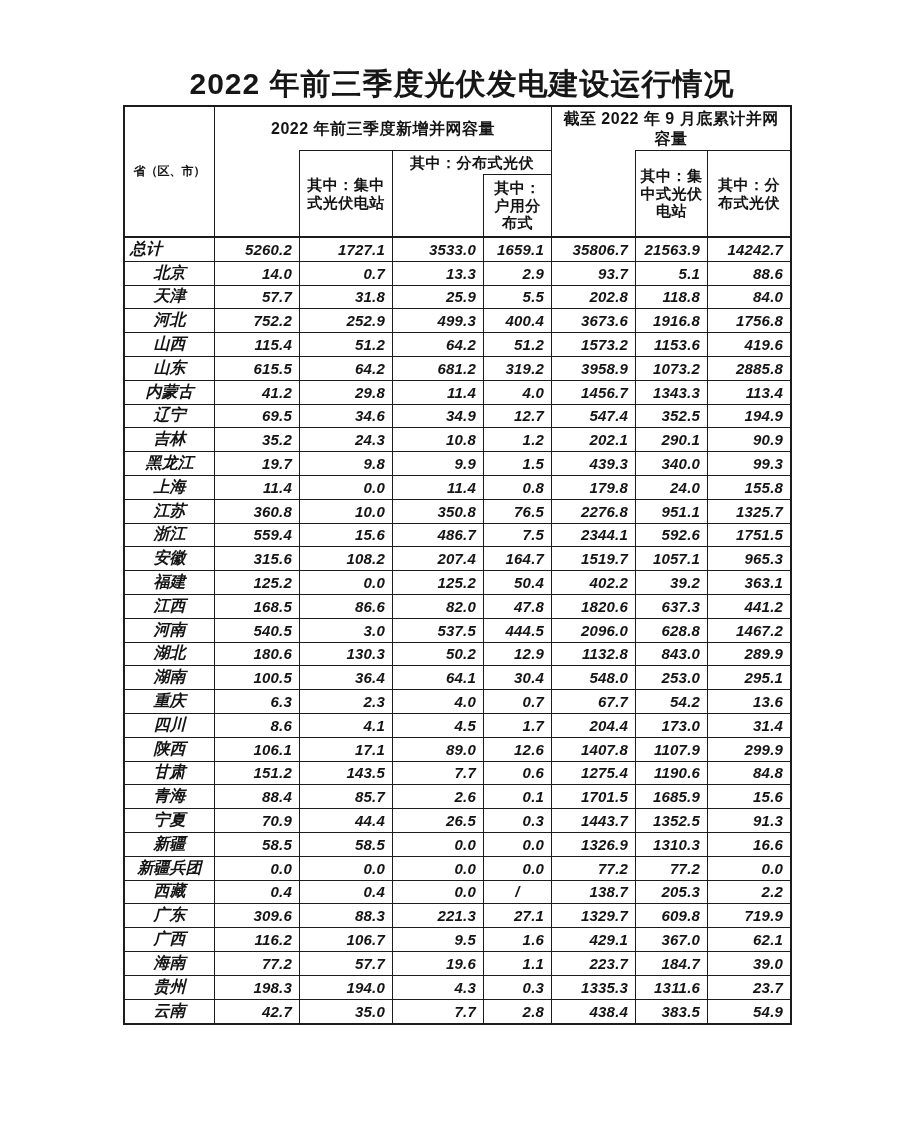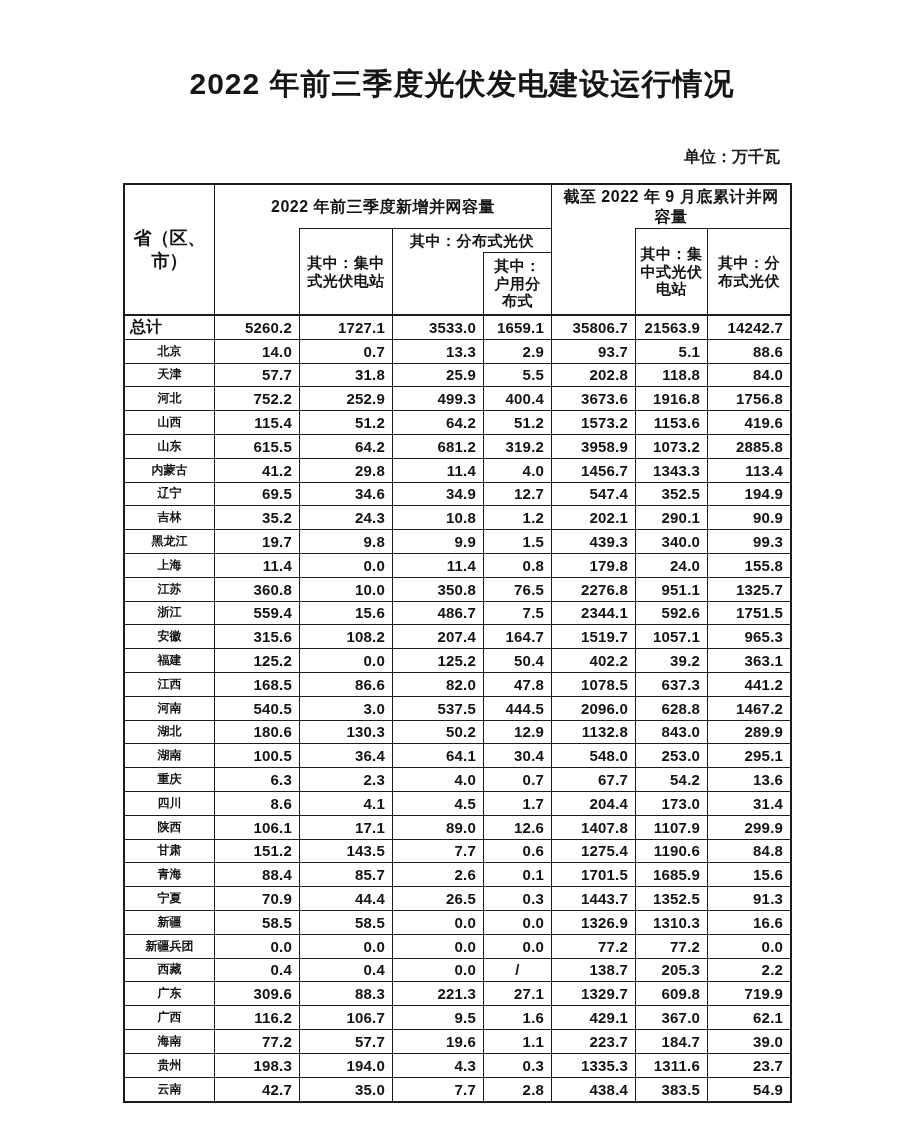--- a/index.html
+++ b/index.html
@@ -44,61 +44,60 @@
     border-right: 1.5px solid #1c1c1c;
     border-bottom: 1.5px solid #1c1c1c;
     vertical-align: middle;
     overflow: hidden;
   }
   
   tr.hr1 { height: 43px; }
   tr.hr2 { height: 24px; }
   tr.hr3 { height: 64px; }
   th.c-prov {
-    font-size: 18px;
+    font-size: 12px;
     line-height: 1.25;
     padding: 12px 6px;
     border-bottom: 2.5px solid #1c1c1c;
   }
   th.c-group { font-size: 16px; border-bottom: none; letter-spacing: 0.5px; padding: 1px 4px; line-height: 1.2; }
   th.g-cum { border-right: none; }
   td.c-empty { border-top: none; }
   th.c-sub { font-size: 15px; line-height: 1.18; padding: 2px 3px; letter-spacing: 0.5px; }
   .top-b { border-top: 1.5px solid #1c1c1c; }
   .no-bottom { border-bottom: none; }
   .hdr-bottom { border-bottom: 2.5px solid #1c1c1c; }
   .no-right { border-right: none; }
   
-  tbody tr { height: 23.8px; }
+  tbody tr { height: 23.8px; font-style: italic; }
   td.num { text-align: right; padding-right: 7px; font-size: 15px; letter-spacing: 0.2px; }
   td.num.slash { text-align: center; padding-right: 0; }
   td.prov {
     text-align: center;
     font-family: "Liberation Serif", "DejaVu Serif", serif;
     font-weight: 600;
-    font-size: 12px;
+    font-size: 16px;
   }
   tr.total td.prov {
     font-family: "Liberation Sans", "DejaVu Sans", sans-serif;
     text-align: left;
     padding-left: 5px;
     font-weight: 800;
     font-size: 16px;
   }
   tr.total td.num { font-weight: 800; }
   tbody td:last-child { border-right: none; }
   tbody tr:last-child td { border-bottom: none; }
 </style>
 </head>
 <body>
 
 <h1 class="title">2022 年前三季度光伏发电建设运行情况</h1>
 
 <div class="content">
-  <div class="unit">单位：万千瓦</div>
 
   <table class="pv">
     <colgroup>
       <col style="width:90px">
         <col style="width:85px">
         <col style="width:93px">
         <col style="width:91px">
       <col style="width:68px">
         <col style="width:84px">
         <col style="width:72px">
@@ -273,21 +272,21 @@
           <td class="num">402.2</td>
           <td class="num">39.2</td>
           <td class="num">363.1</td>
         </tr>
         <tr>
           <td class="prov">江西</td>
           <td class="num">168.5</td>
           <td class="num">86.6</td>
           <td class="num">82.0</td>
           <td class="num">47.8</td>
-          <td class="num">1078.5</td>
+          <td class="num">1820.6</td>
           <td class="num">637.3</td>
           <td class="num">441.2</td>
         </tr>
         <tr>
           <td class="prov">河南</td>
           <td class="num">540.5</td>
           <td class="num">3.0</td>
           <td class="num">537.5</td>
           <td class="num">444.5</td>
           <td class="num">2096.0</td>

